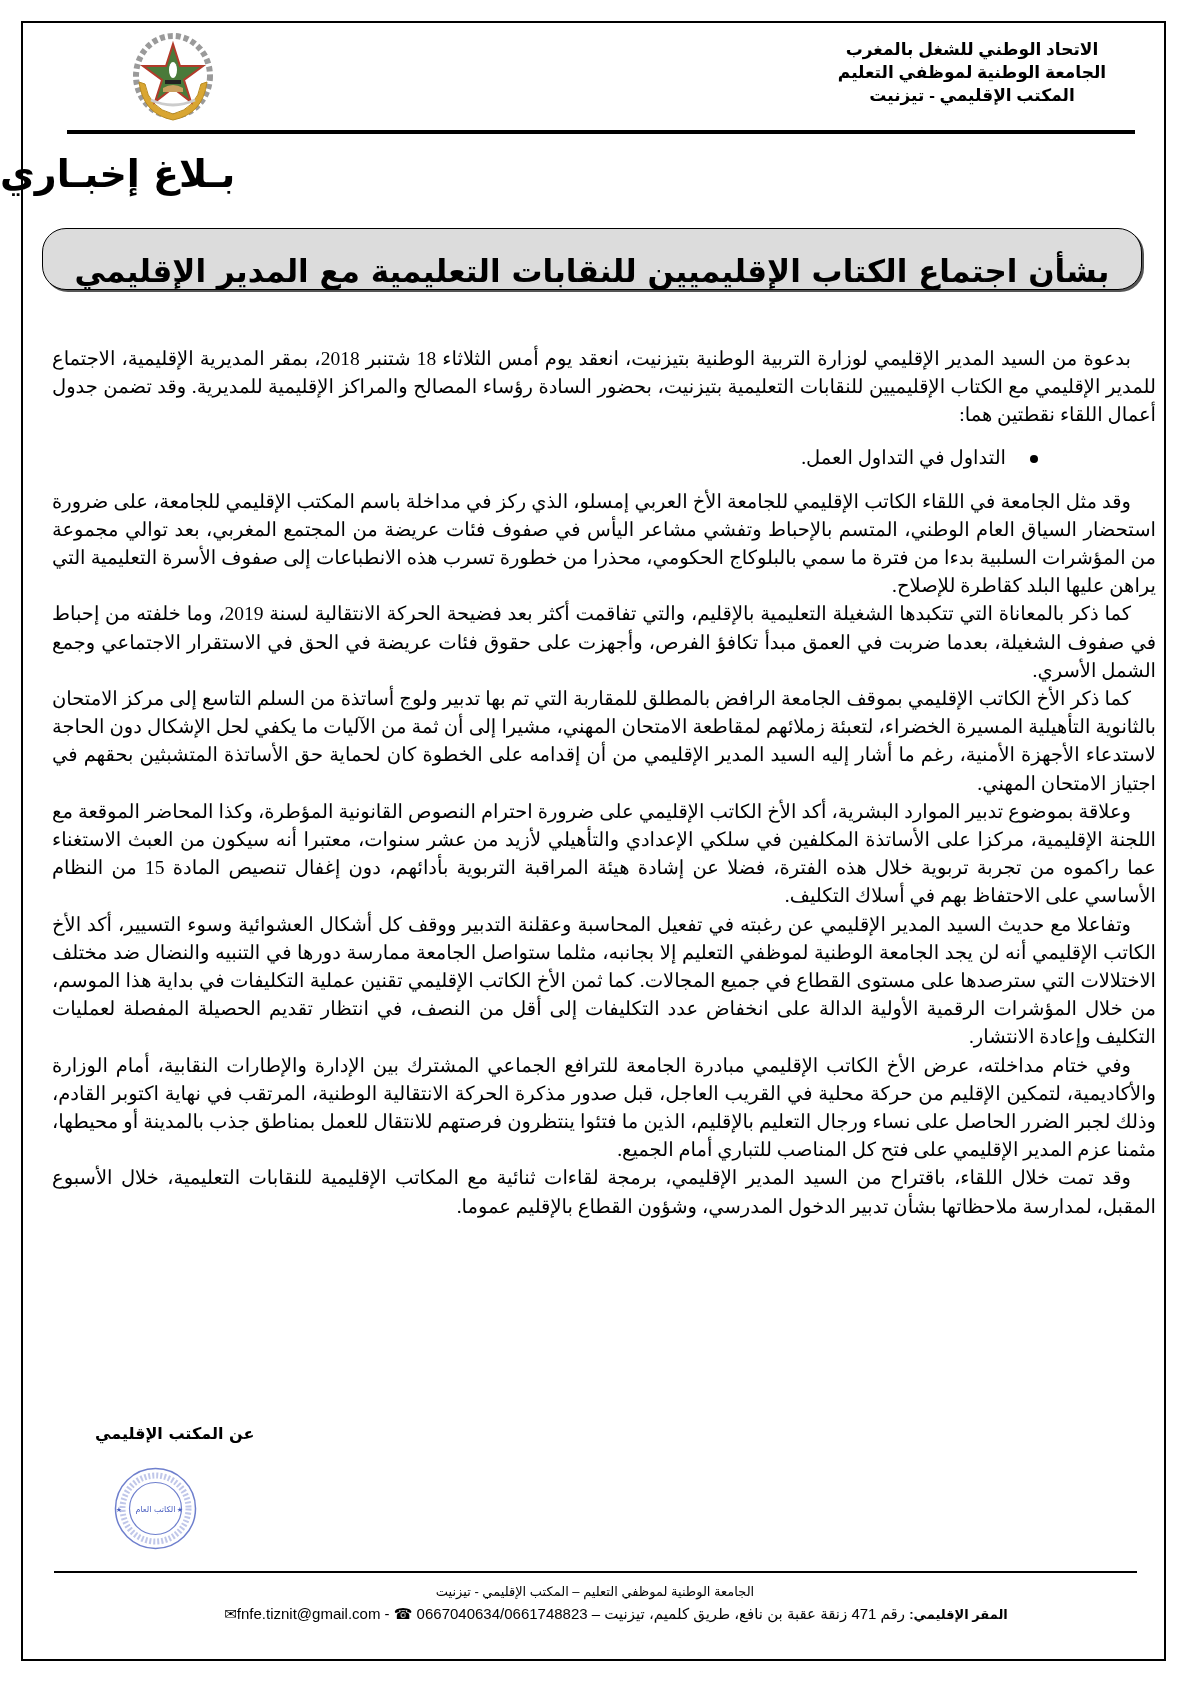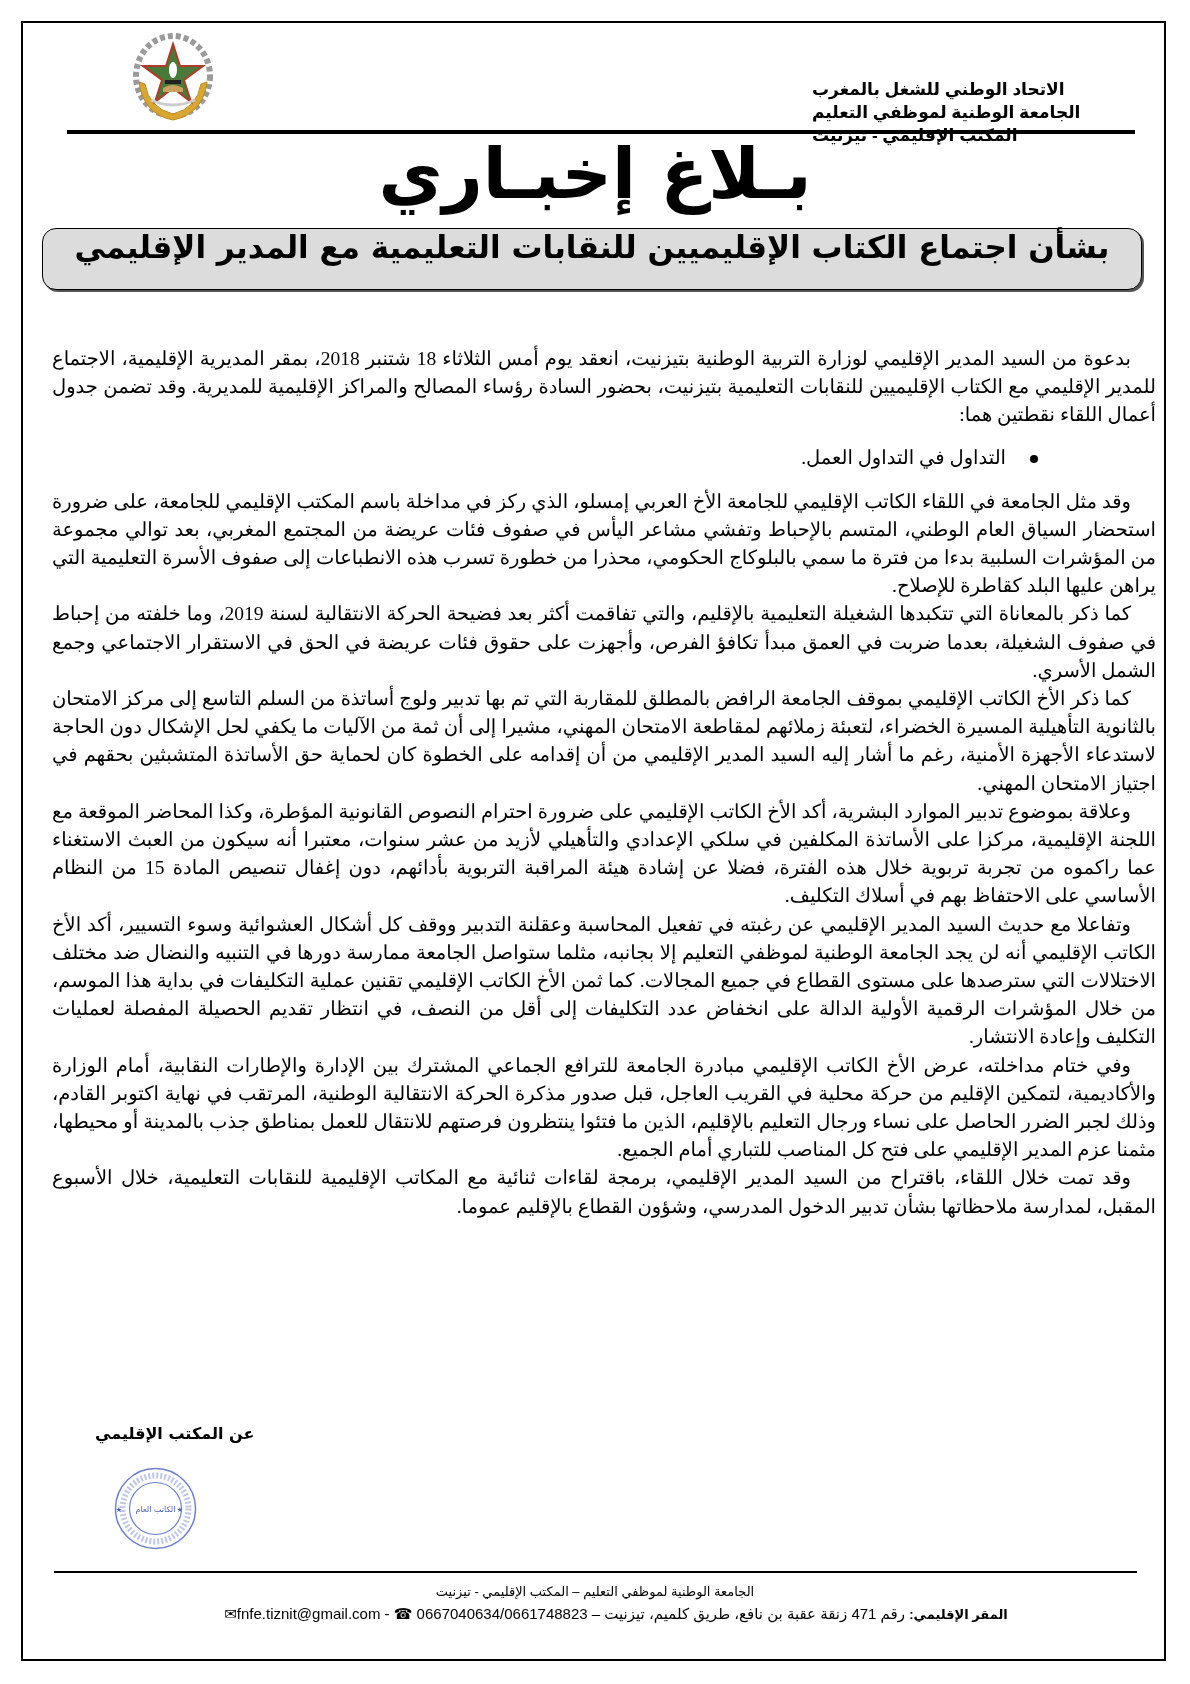--- a/index.html
+++ b/index.html
@@ -23,25 +23,24 @@
     height: 1640px;
     border: 2px solid #000;
     box-sizing: border-box;
   }
   
   .org-block {
     position: absolute;
     right: 58px;
     top: 38px;
     width: 320px;
-    text-align: left;
+    text-align: center;
     font-weight: bold;
     font-size: 17px;
     line-height: 23px;
-    margin-top: 40px;
   }
   .org-line { display: block; white-space: nowrap; }
   .logo {
     position: absolute;
     left: 133px;
     top: 30px;
     width: 80px;
     height: 96px;
   }
   .top-rule {
@@ -50,39 +49,39 @@
     right: 55px;
     top: 130px;
     height: 4px;
     background: #000;
   }
   .main-title {
     position: absolute;
     left: 0;
     right: 0;
     top: 138px;
-    text-align: center;
+    text-align: left;
     font-family: "DejaVu Sans", sans-serif;
     font-weight: bold;
-    font-size: 70px;
+    font-size: 38px;
     line-height: 72px;
     letter-spacing: 1px;
   }
   .subject-box {
     position: absolute;
     left: 42px;
     right: 48px;
     top: 228px;
     height: 60px;
     background: #dcdcdc;
     border: 1.5px solid #000;
-    border-radius: 14px;
+    border-radius: 24px;
     box-shadow: 2px 2px 0 #555;
     display: flex;
-    align-items: flex-start;
+    align-items: flex-end;
     justify-content: center;
   }
   .subject-text {
     font-family: "DejaVu Sans", sans-serif;
     font-weight: bold;
     font-size: 31px;
     white-space: nowrap;
   }
   
   .body-text {

